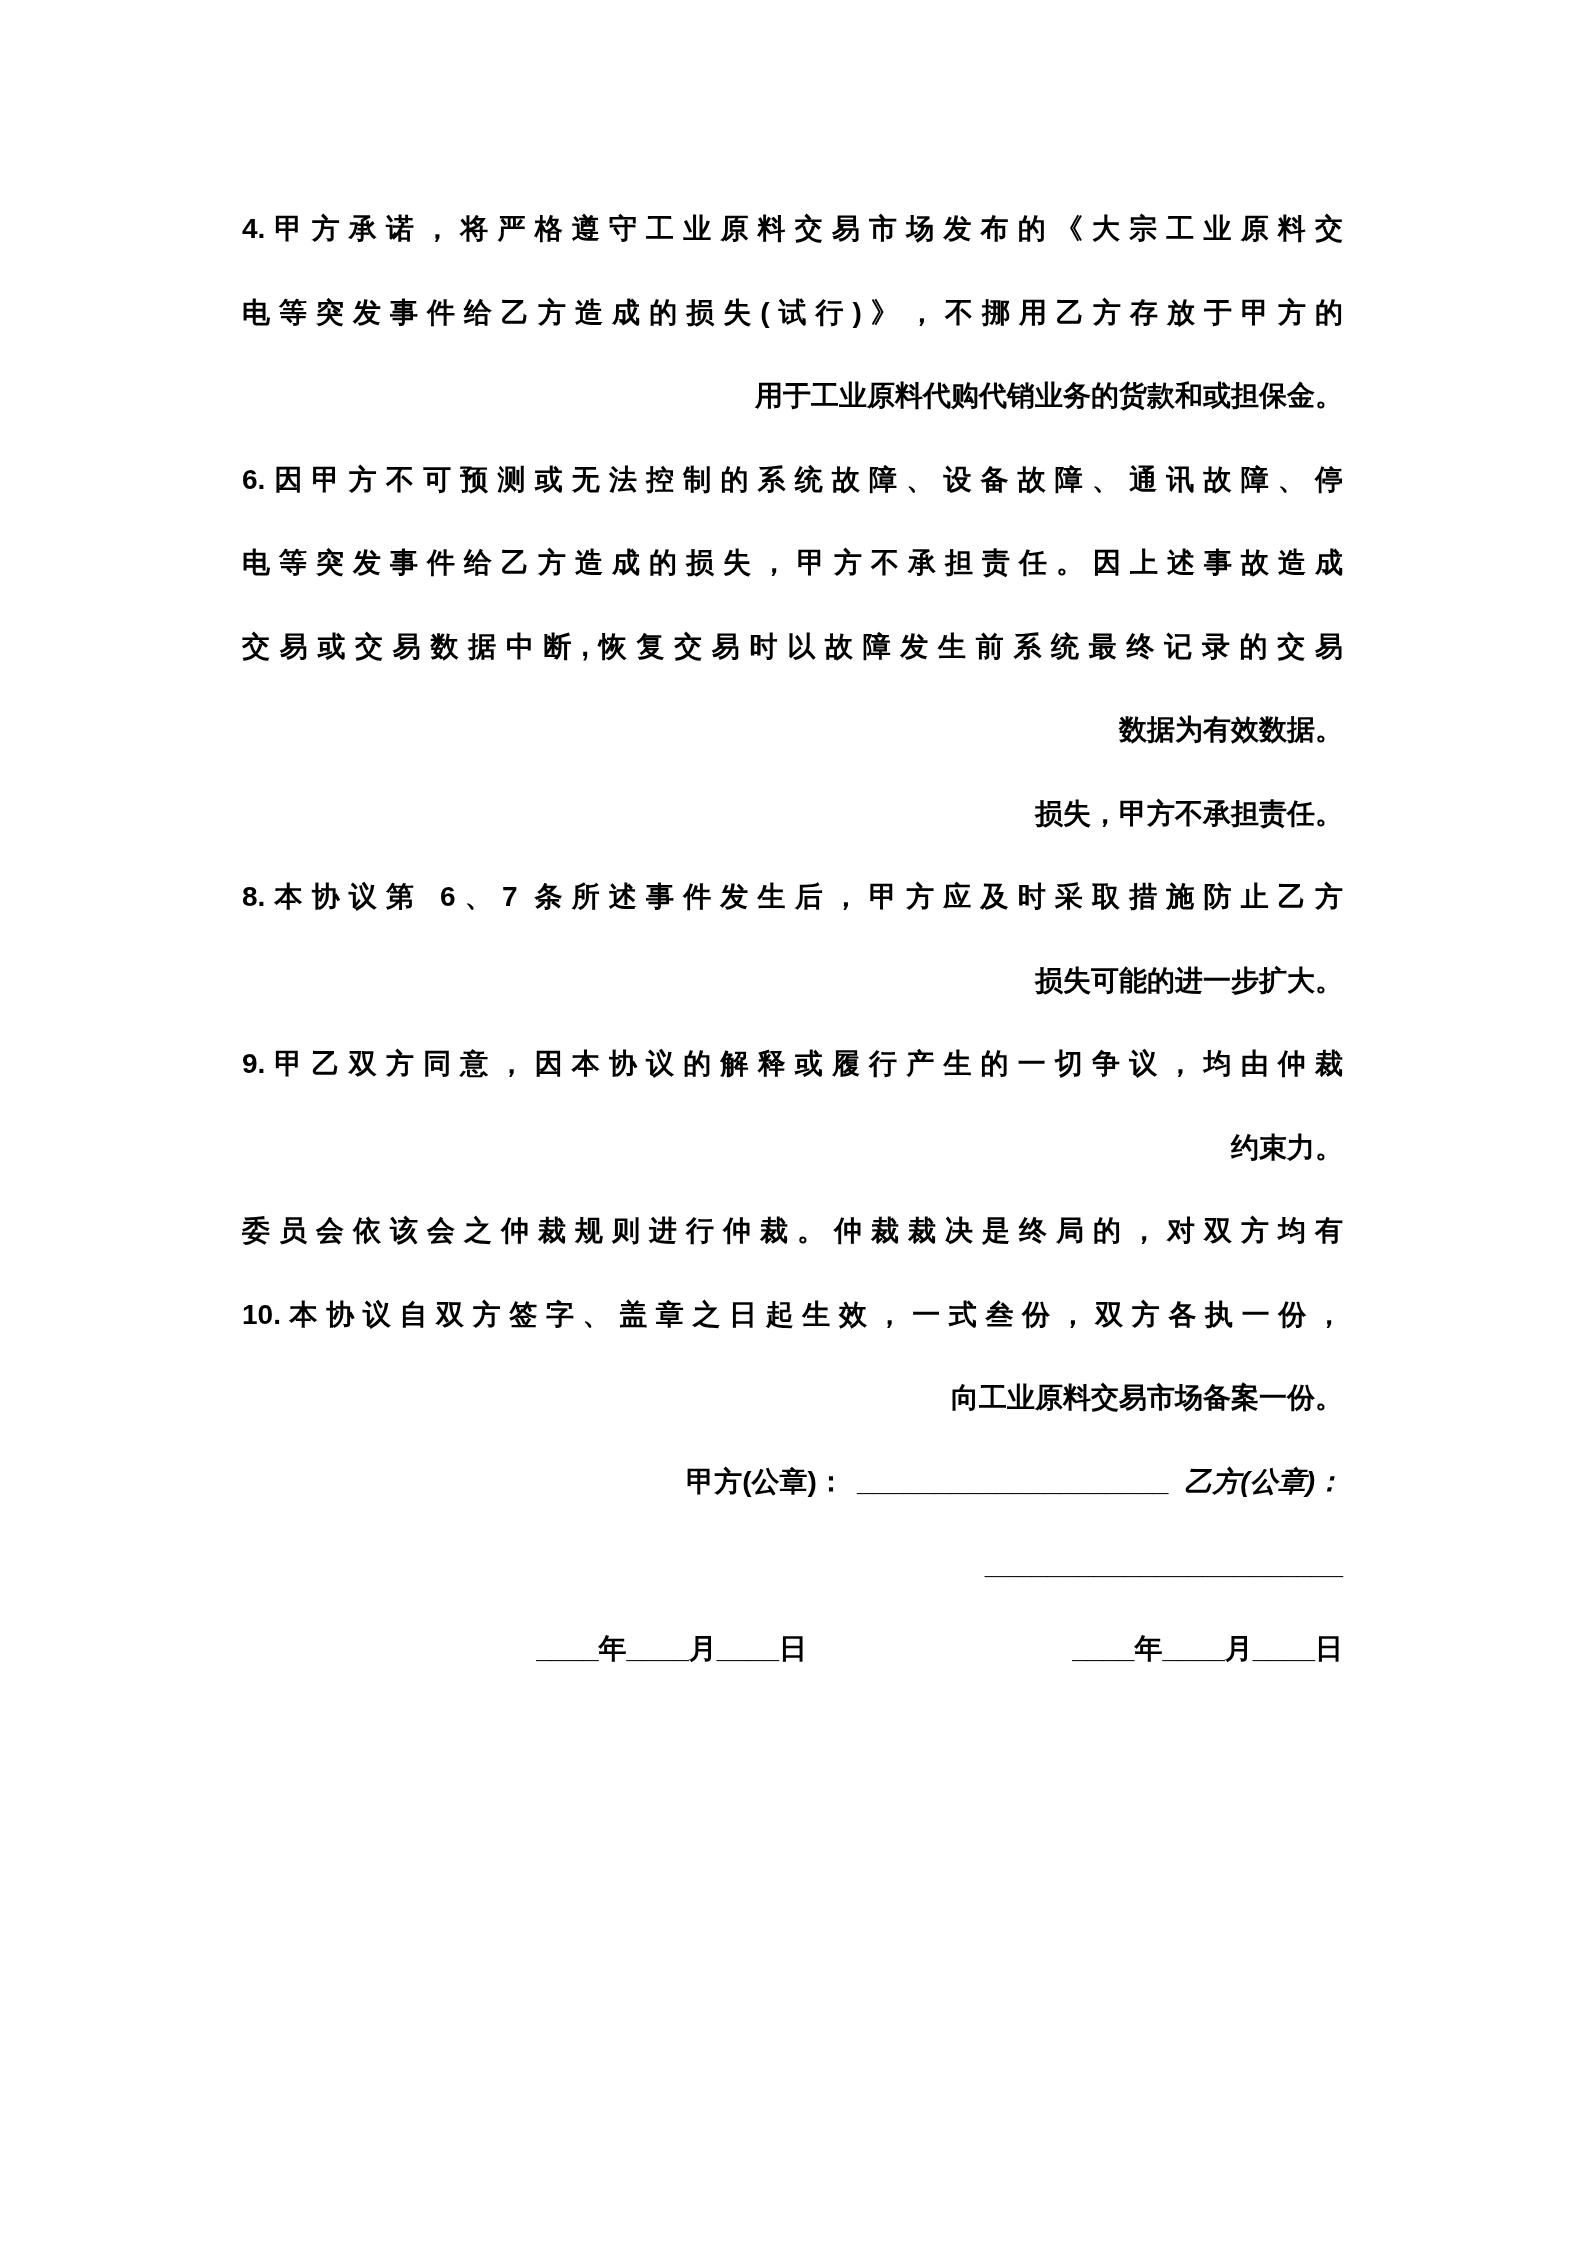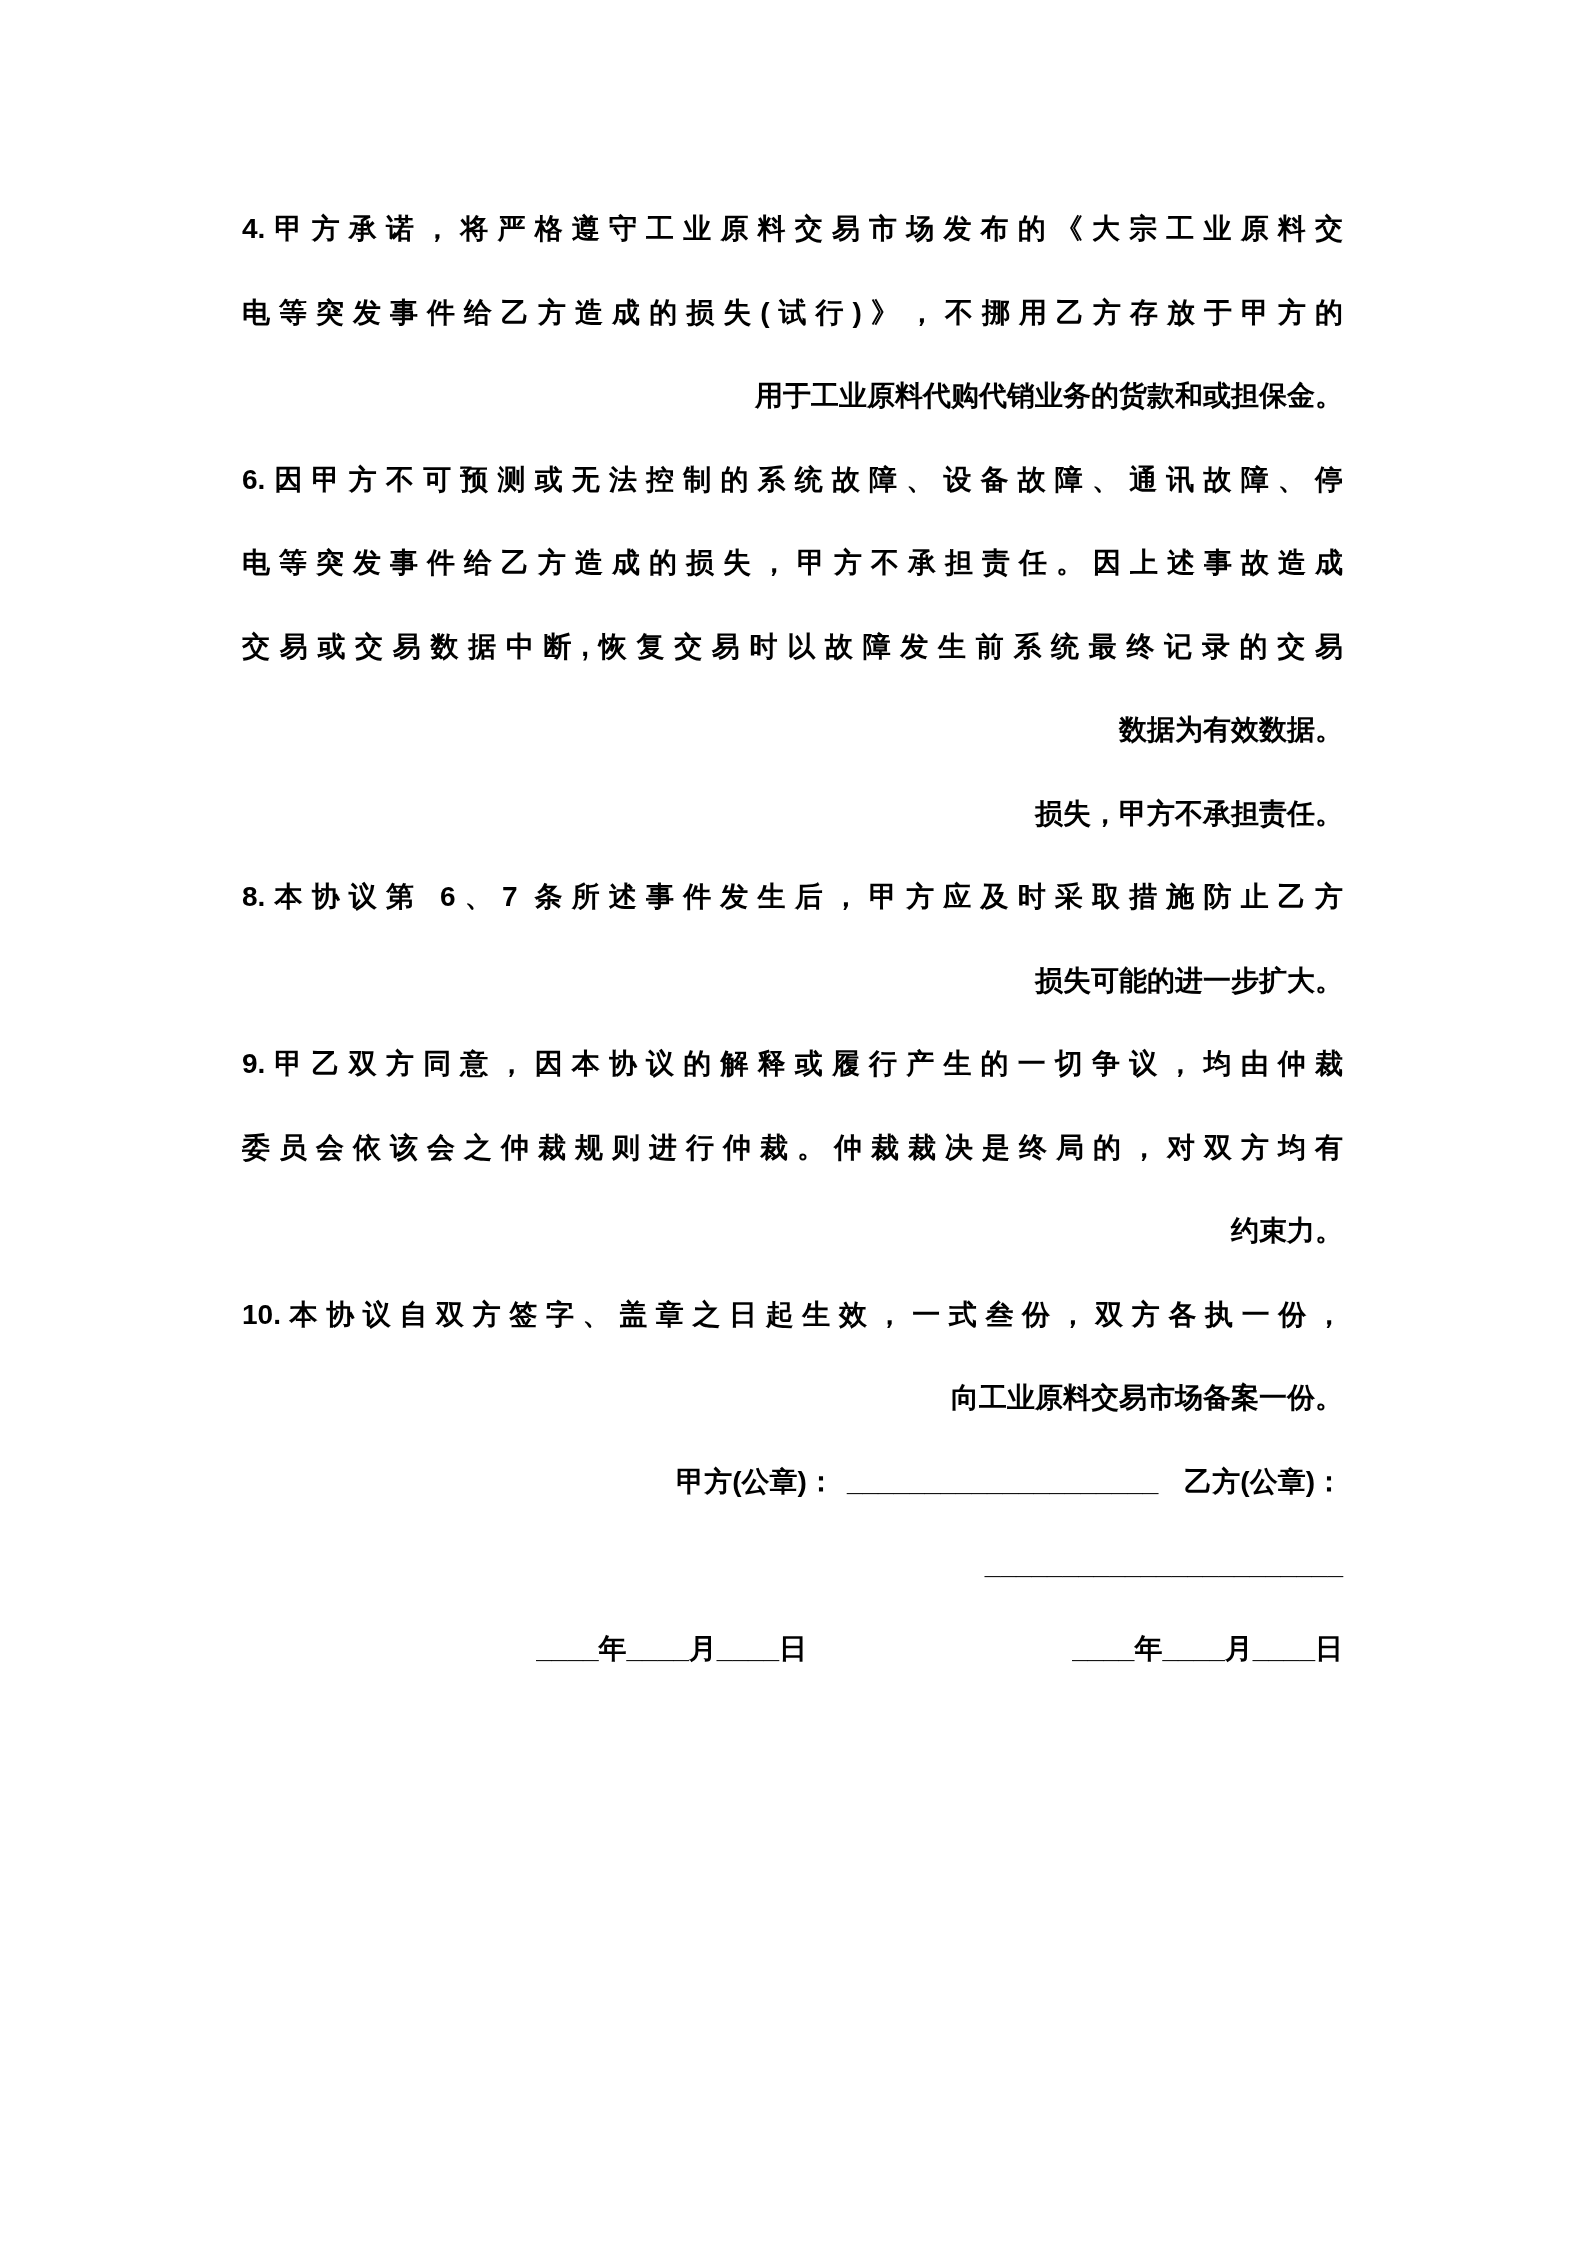--- a/index.html
+++ b/index.html
@@ -26,43 +26,43 @@
     text-align: right;
   }
   
   .line.fill {
     text-align: justify;
     text-align-last: justify;
     text-justify: inter-character;
   }
   .short { white-space: nowrap; }
   .sig-blank { margin-left: 12px; }
-  .sig-b-label { margin-left: 26px; }
+  .sig-b-label { margin-left: 16px; font-style: italic; }
   .date-b { margin-left: 265px; }
 </style>
 </head>
 <body>
 
 <div class="doc">
 
   <div>
 
   <div class="line fill">4.甲方承诺，将严格遵守工业原料交易市场发布的《大宗工业原料交</div>
       <div class="line fill">电等突发事件给乙方造成的损失(试行)》，不挪用乙方存放于甲方的</div>
       <div class="line">用于工业原料代购代销业务的货款和或担保金。</div>
       <div class="line fill">6.因甲方不可预测或无法控制的系统故障、设备故障、通讯故障、停</div>
       <div class="line fill">电等突发事件给乙方造成的损失，甲方不承担责任。因上述事故造成</div>
       <div class="line fill">交易或交易数据中断,恢复交易时以故障发生前系统最终记录的交易</div>
       <div class="line">数据为有效数据。</div>
       <div class="line">损失，甲方不承担责任。</div>
       <div class="line fill">8.本协议第 6、7 条所述事件发生后，甲方应及时采取措施防止乙方</div>
       <div class="line">损失可能的进一步扩大。</div>
       <div class="line fill">9.甲乙双方同意，因本协议的解释或履行产生的一切争议，均由仲裁</div>
+      <div class="line">约束力。</div>
       <div class="line fill">委员会依该会之仲裁规则进行仲裁。仲裁裁决是终局的，对双方均有</div>
-      <div class="line">约束力。</div>
       <div class="line fill">10.本协议自双方签字、盖章之日起生效，一式叁份，双方各执一份，</div>
       <div class="line">向工业原料交易市场备案一份。</div>
     </div>
 
   <div class="line short">
     <span>甲方(公章)：</span><span class="sig-blank">____________________</span><span class="sig-b-label">乙方(公章)：</span>
   </div>
 
   <div class="line short">
     <span>_______________________</span>

